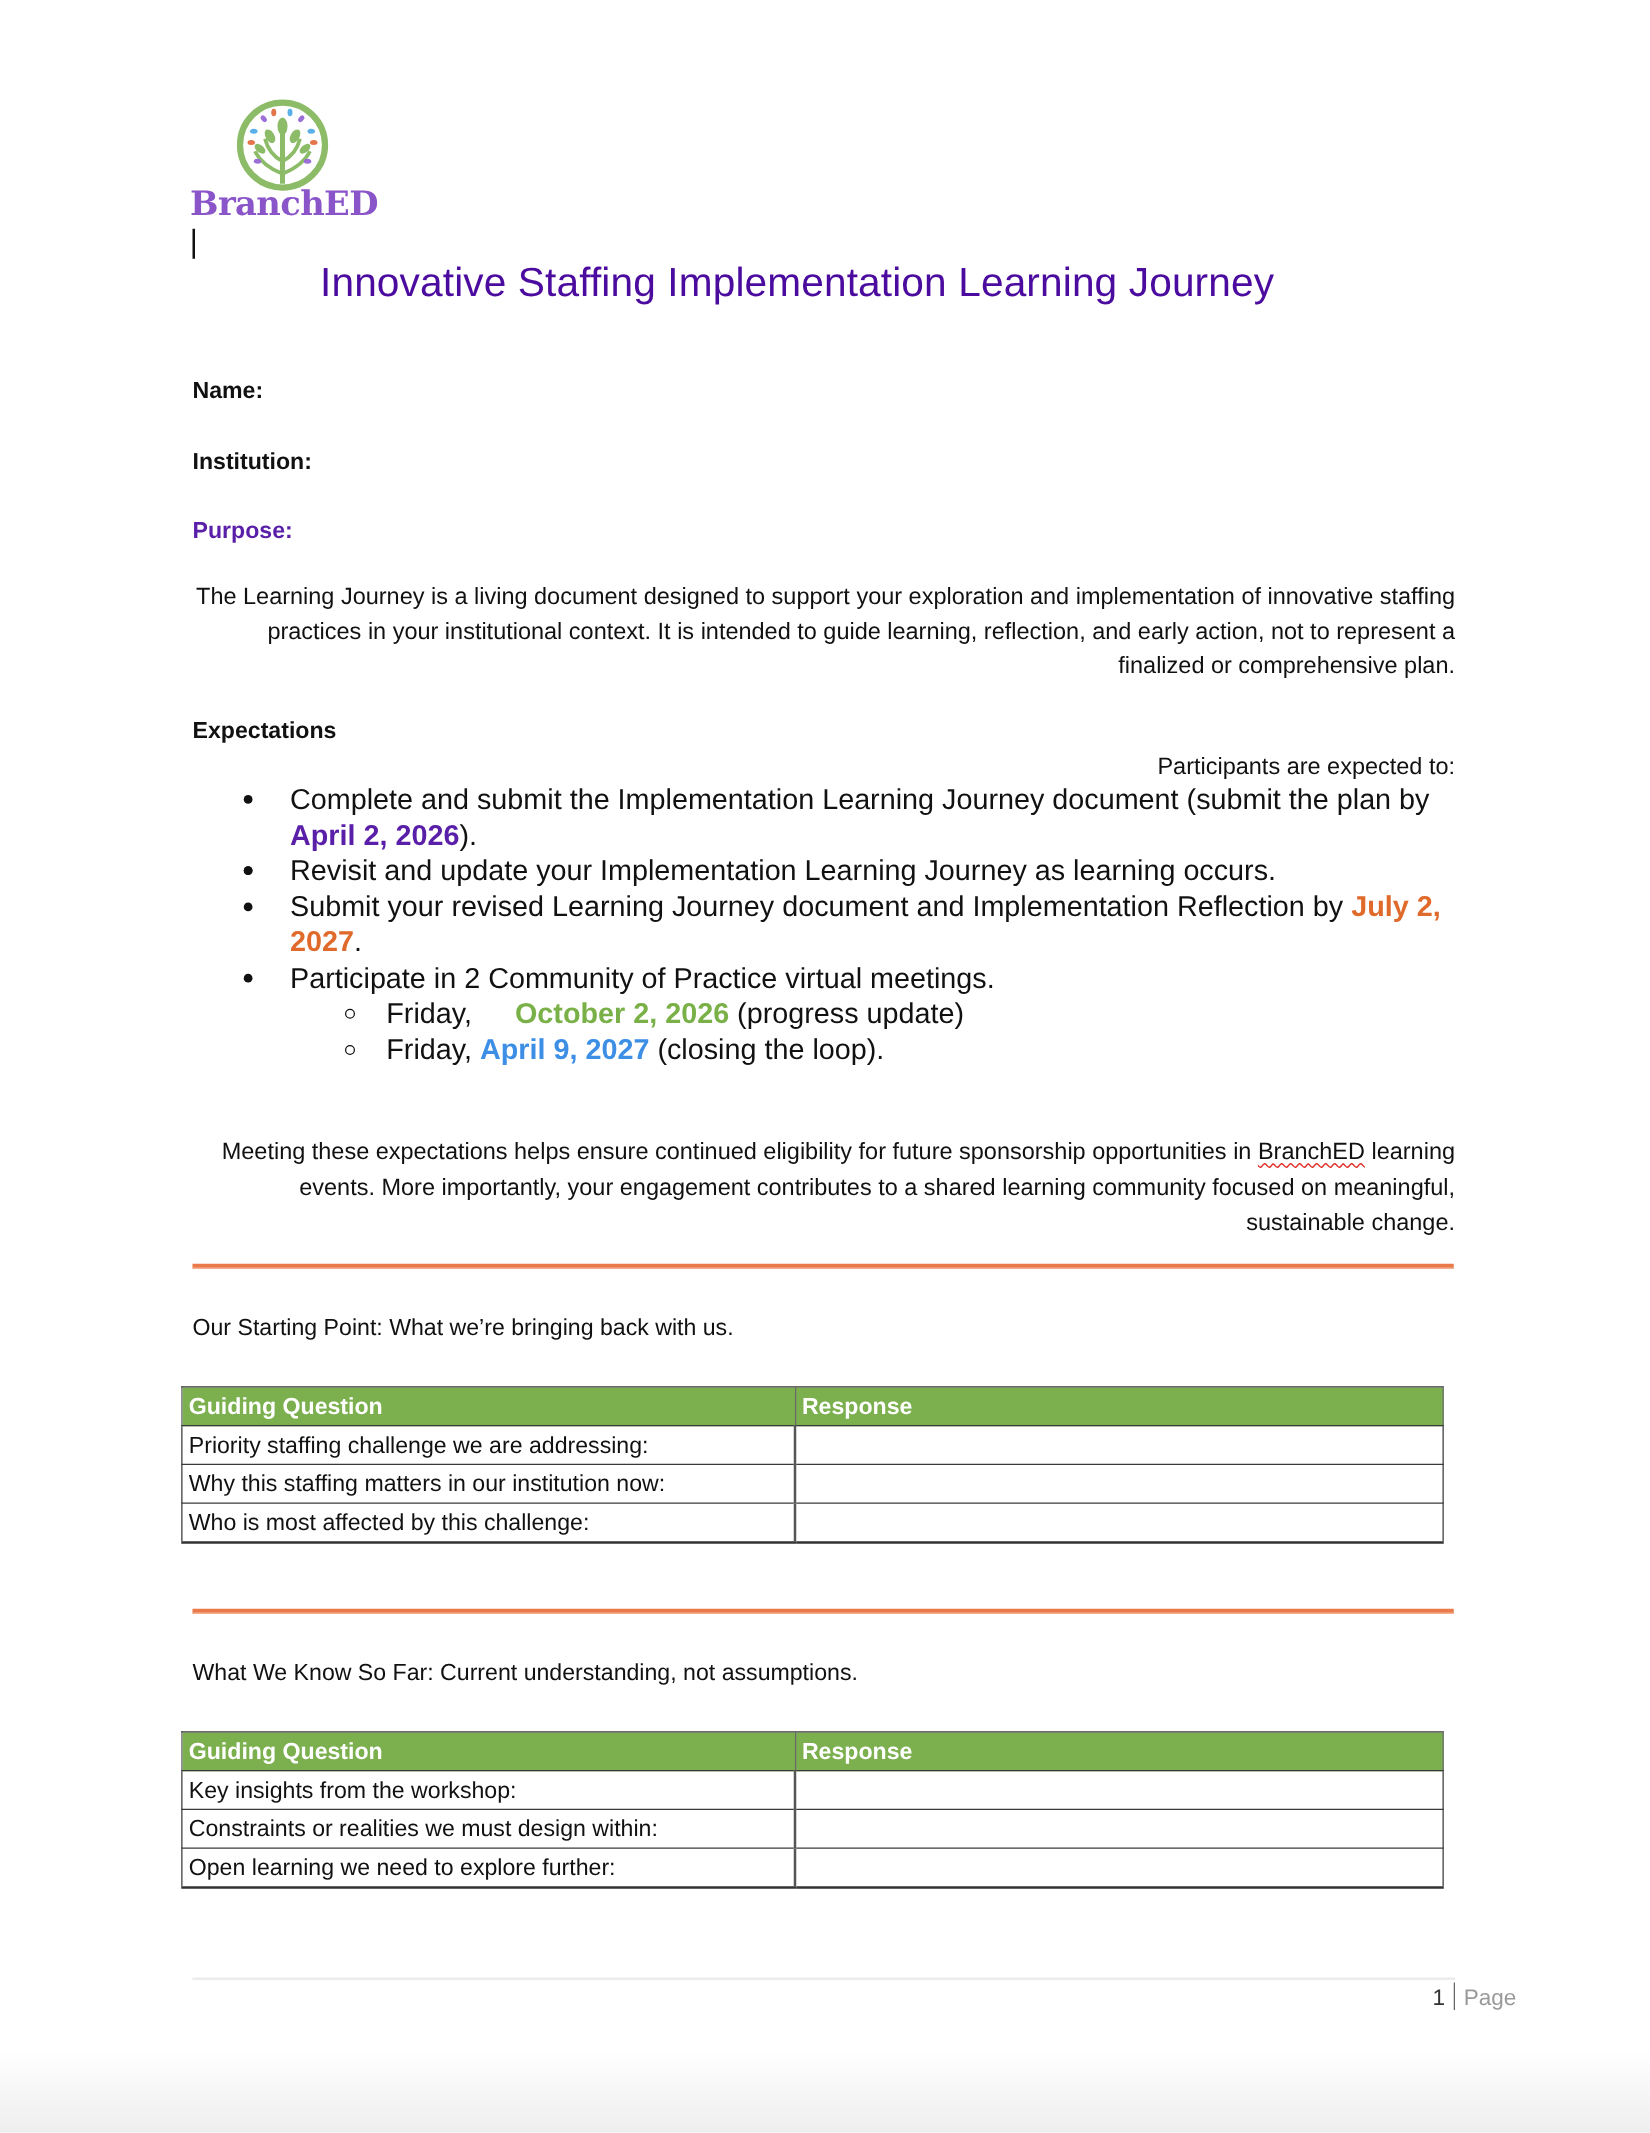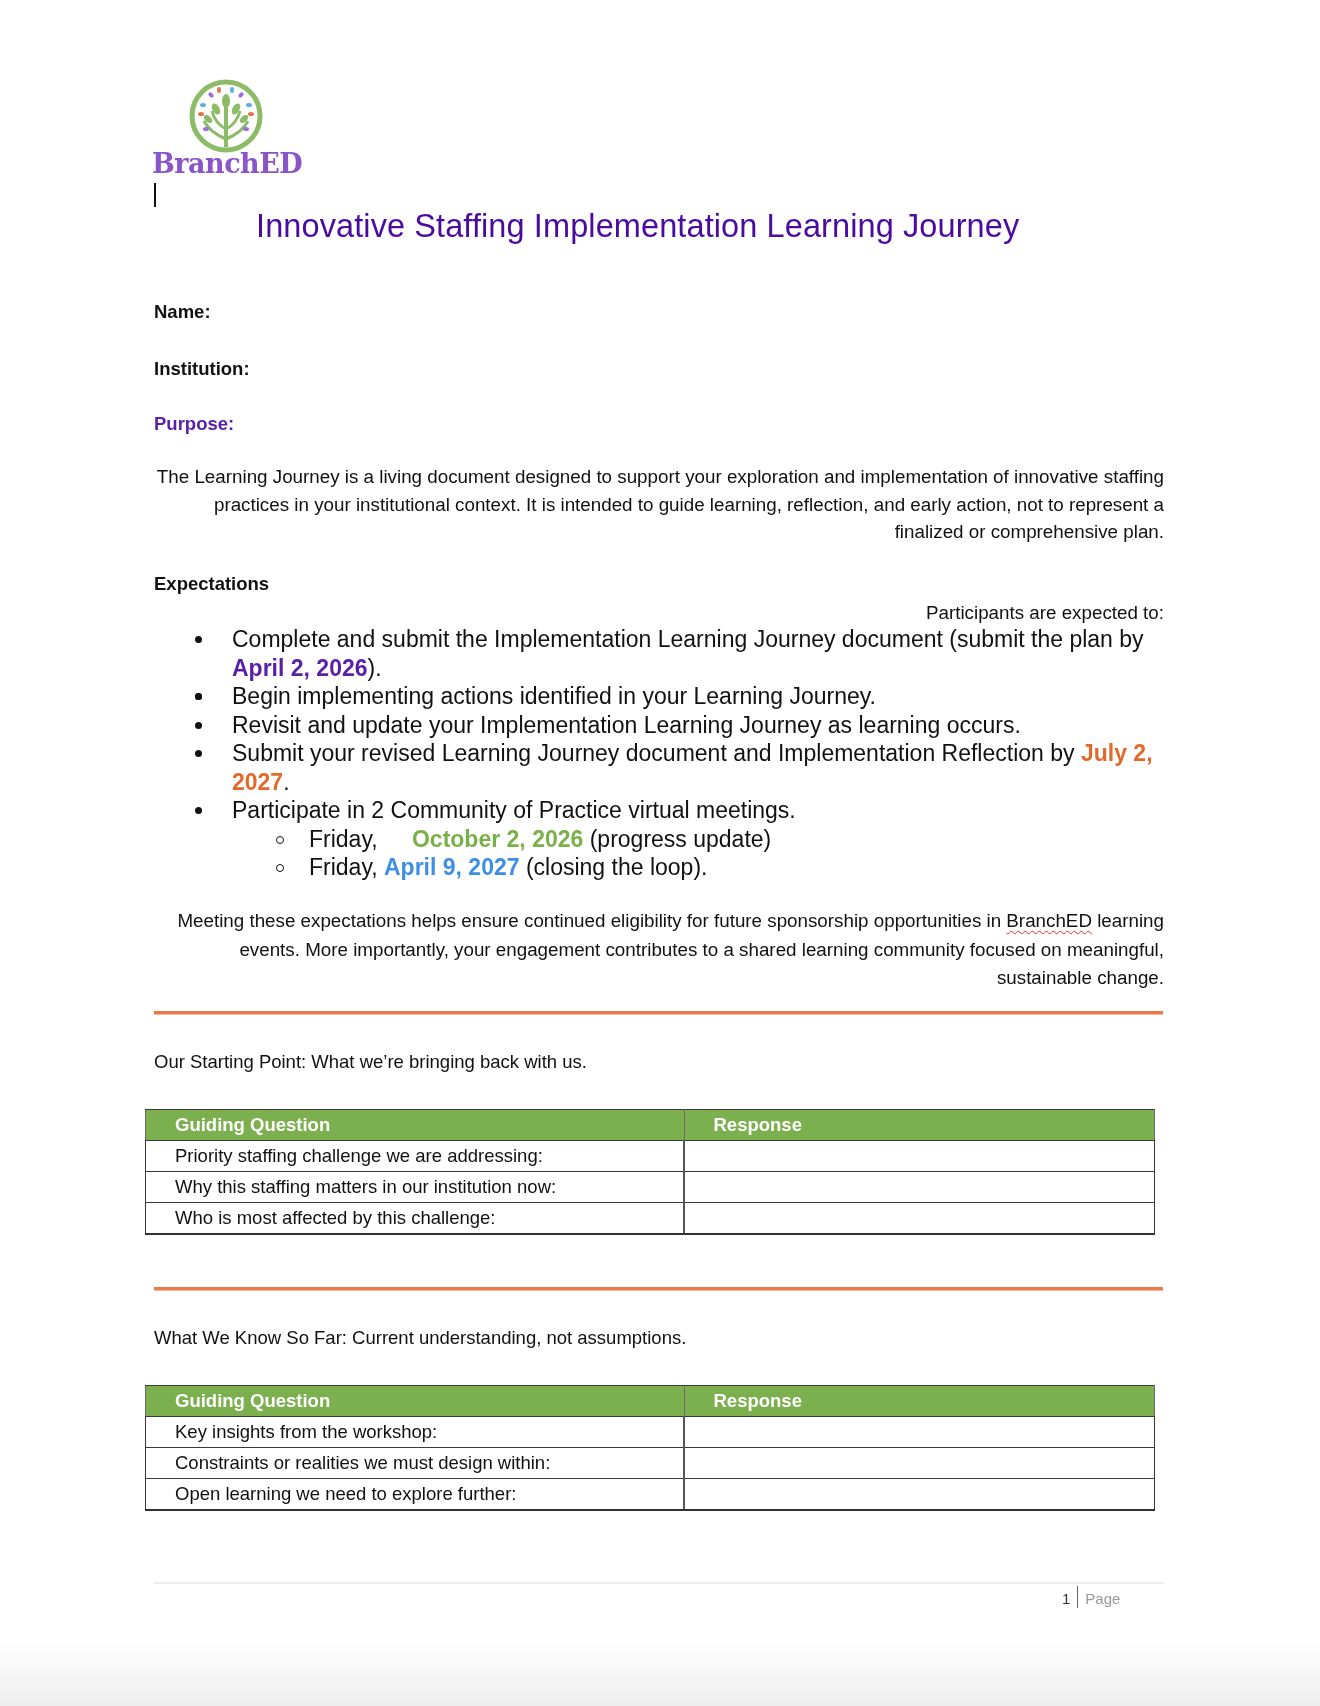--- a/index.html
+++ b/index.html
@@ -47,30 +47,30 @@
   .hl.green { color: #7ab048; margin-left: 28px; }
   .hl.blue { color: #3d8fe6; }
   .squiggle { text-decoration: underline wavy #e0302a; text-decoration-thickness: 1px; text-underline-offset: 3px; }
   .rule { position: absolute; left: 154px; width: 1009px; height: 3px; background: #ea7a4a; border-bottom: 1px solid #f3b596; }
   .section-heading { position: absolute; left: 154px; font-size: 18.5px; font-weight: normal; color: #111; }
   table.q {
     position: absolute; left: 145px; width: 1010px; border-collapse: collapse;
     font-size: 18.5px; color: #111;
   }
   table.q th, table.q td {
-    height: 30px; padding: 0 29px; text-align: left; vertical-align: middle;
+    height: 30px; padding: 0 5px; text-align: left; vertical-align: middle;
     border: 1.5px solid #3a3a3a;
   }
   table.q th { background: #7cb04f; color: #ffffff; font-weight: bold; border-color: #3a3a3a #6a6a6a; }
   table.q td.resp { border-left: 2px solid #555; }
   table.q tr:last-child td { border-bottom: 2.5px solid #333; }
   table.q td.q-col { width: 479px; }
   .footer-line { position: absolute; left: 154px; top: 1582px; width: 1010px; height: 2px; background: #ececec; }
   .footer-page {
-    position: absolute; left: 1062px; top: 1586px; font-size: 15px; color: #333;
+    position: absolute; left: 1146px; top: 1586px; font-size: 18px; color: #333;
     font-family: "Liberation Sans Narrow", "Liberation Sans", sans-serif;
   }
   .footer-page .sep { display: inline-block; width: 1px; height: 22px; background: #666; vertical-align: -4px; margin: 0 7px; }
   .footer-page .pg { color: #9a9a9a; }
 </style>
 </head>
 <body>
 
 <div class="logo">
   <svg width="80" height="80" viewBox="0 0 80 80">
@@ -115,24 +115,20 @@
 <div class="bullets">
   <div class="bullet-row">
     <span class="dot"></span>
     <span>Complete and submit the Implementation Learning Journey document (submit the plan by </span><span class="hl purple">April 2, 2026</span><span>).</span>
   </div>
   <div class="bullet-row">
     <span class="dot"></span>
   </div>
   <div class="bullet-row">
     <span class="dot"></span>
-    <span>Begin implementing actions identified in your Learning Journey.</span>
-  </div>
-  <div class="bullet-row">
-    <span class="dot"></span>
     <span>Revisit and update your Implementation Learning Journey as learning occurs.</span>
   </div>
   <div class="bullet-row">
     <span class="dot"></span>
     <span>Submit your revised Learning Journey document and Implementation Reflection by </span><span class="hl orange">July 2, 2027</span><span>.</span>
   </div>
   <div class="bullet-row">
     <span class="dot"></span>
     <span>Participate in 2 Community of Practice virtual meetings.</span>
   </div>

